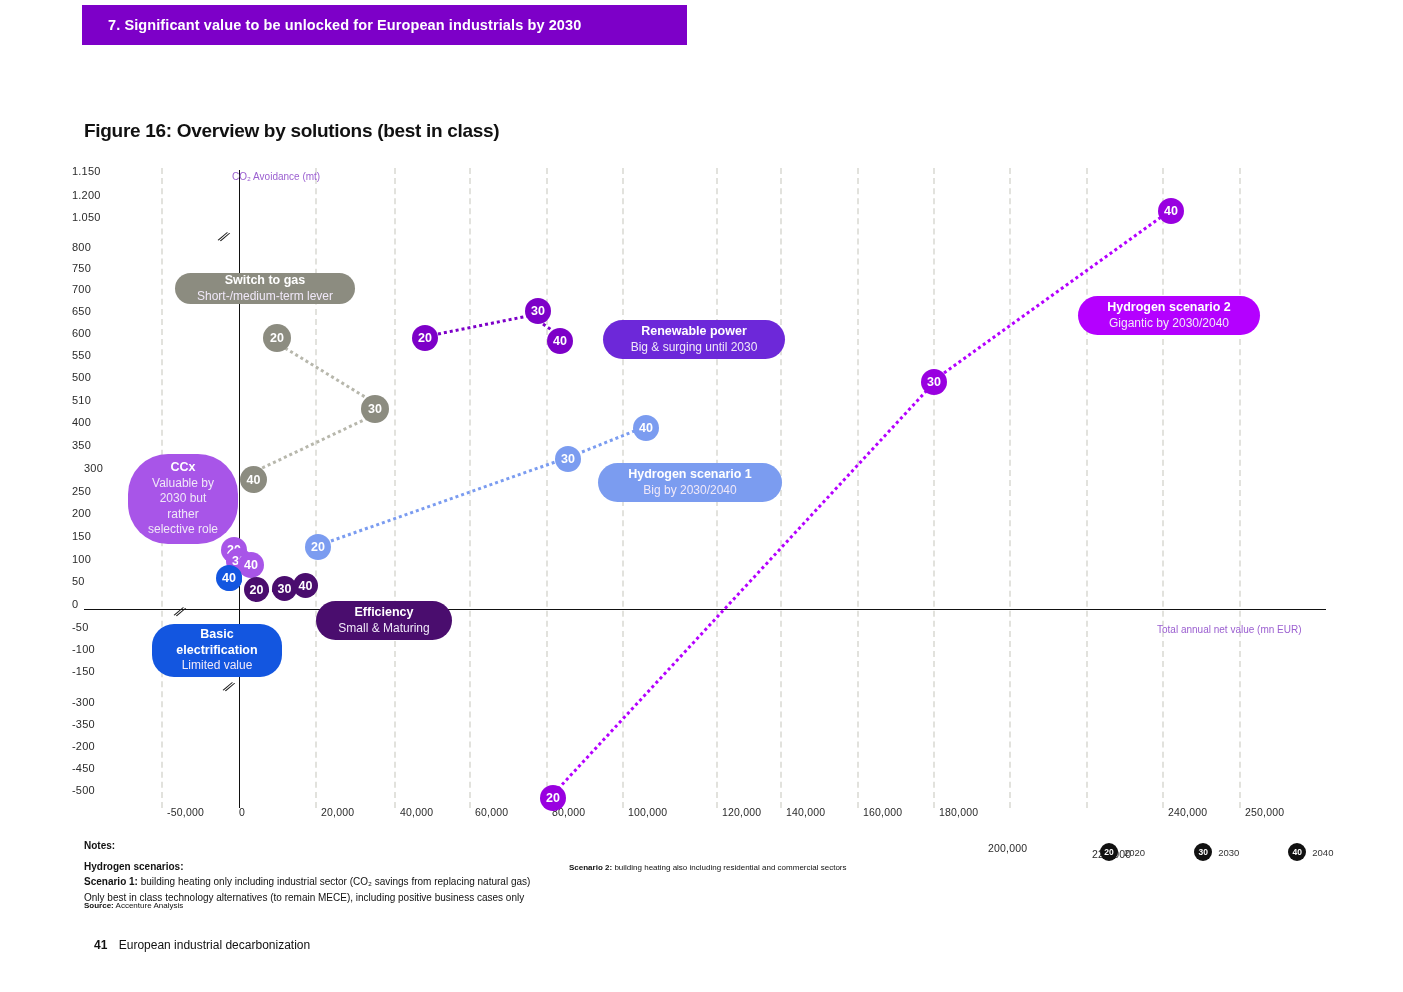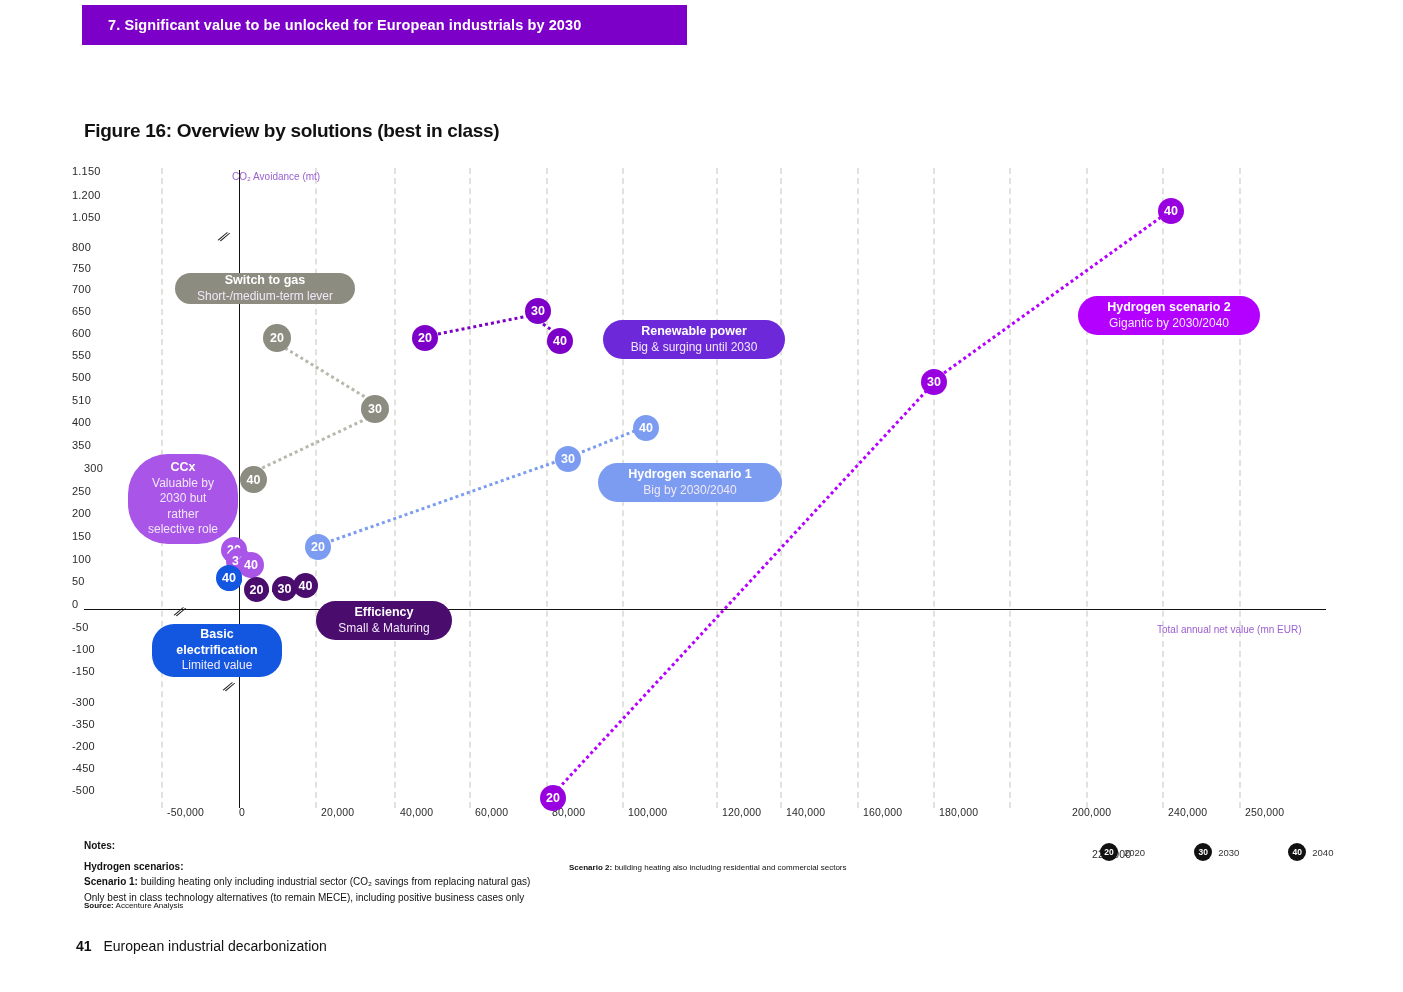--- a/index.html
+++ b/index.html
@@ -77,21 +77,21 @@
   .source{position:absolute;left:84px;top:901px;font-size:8px;color:#111;}
   
   .legend{position:absolute;left:1100px;top:843px;display:flex;gap:49px;align-items:center;}
   .lg{display:flex;align-items:center;gap:6px;}
   .lg .dot{
     width:18px;height:18px;border-radius:50%;background:#111;color:#fff;
     font-size:8.5px;font-weight:bold;display:flex;align-items:center;justify-content:center;
   }
   .lg .yr{font-size:9.5px;color:#333;}
   
-  .footer{position:absolute;left:76px;top:938px;font-size:14px;color:#111;}
+  .footer{position:absolute;left:94px;top:938px;font-size:12px;color:#111;}
   .footer b{font-weight:bold;margin-right:8px;}
 </style>
 </head>
 <body>
 
 <div class="banner">
   <span>7. Significant value to be unlocked for European industrials by 2030</span>
 </div>
 
 <div class="fig-title">Figure 16: Overview by solutions (best in class)</div>
@@ -157,21 +157,21 @@
       <div class="xlabel" style="left: 239px;">0</div>
       <div class="xlabel" style="left: 321px;">20,000</div>
       <div class="xlabel" style="left: 400px;">40,000</div>
       <div class="xlabel" style="left: 475px;">60,000</div>
       <div class="xlabel" style="left: 552px;">80,000</div>
       <div class="xlabel" style="left: 628px;">100,000</div>
       <div class="xlabel" style="left: 722px;">120,000</div>
       <div class="xlabel" style="left: 786px;">140,000</div>
       <div class="xlabel" style="left: 863px;">160,000</div>
       <div class="xlabel" style="left: 939px;">180,000</div>
-      <div class="xlabel" style="left: 1072px;">200,000</div>
+      <div class="xlabel" style="left: 988px; margin-top: 36px;">200,000</div>
       <div class="xlabel" style="left: 1092px; margin-top: 42px;">220,000</div>
       <div class="xlabel" style="left: 1168px;">240,000</div>
       <div class="xlabel" style="left: 1245px;">250,000</div>
     </div>
 
   <div class="axis-title" style="left:232px;top:171px;">CO₂ Avoidance (mt)</div>
   <div class="axis-title" style="left:1157px;top:624px;text-align:right;">Total annual net value (mn EUR)</div>
 
   <svg class="conn">
     <g stroke-dasharray="3,3" stroke-width="3" fill="none">

